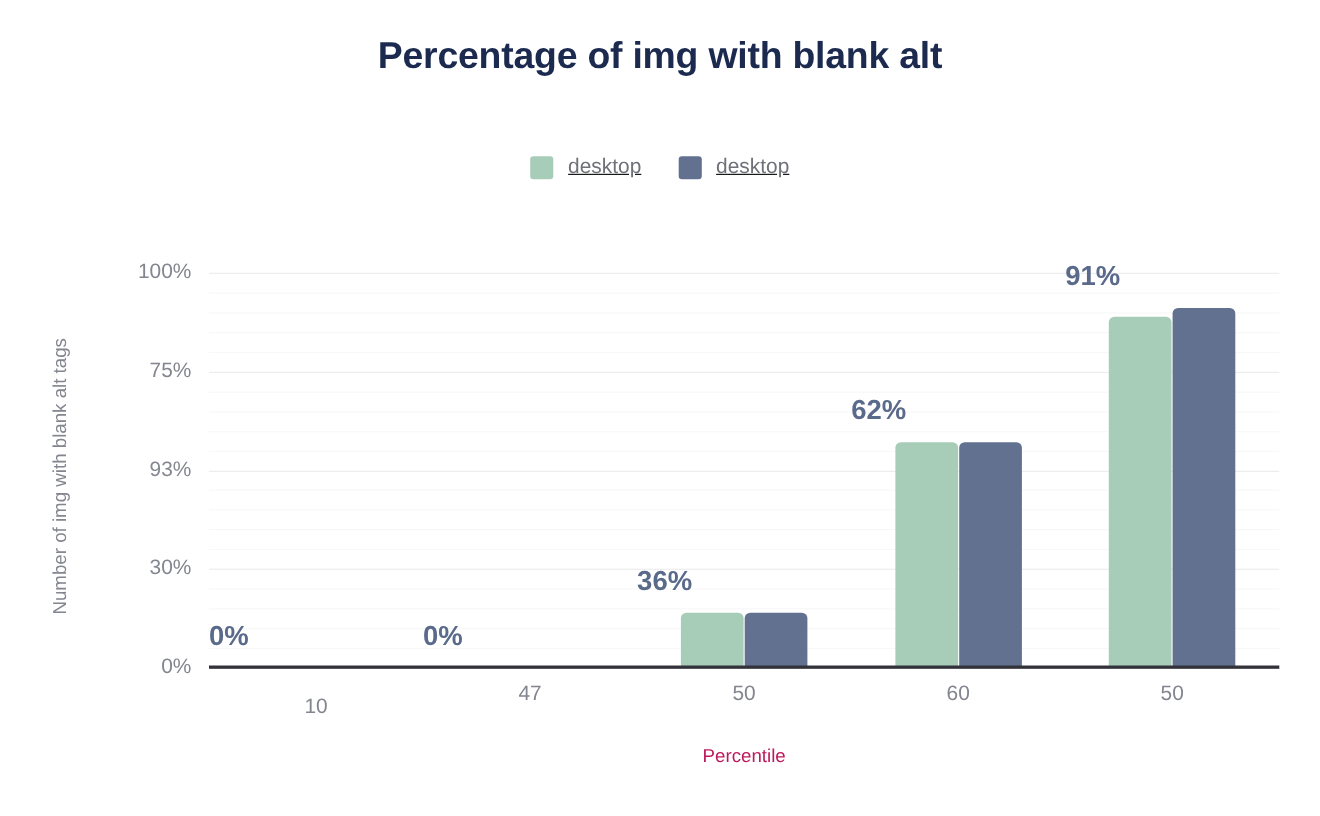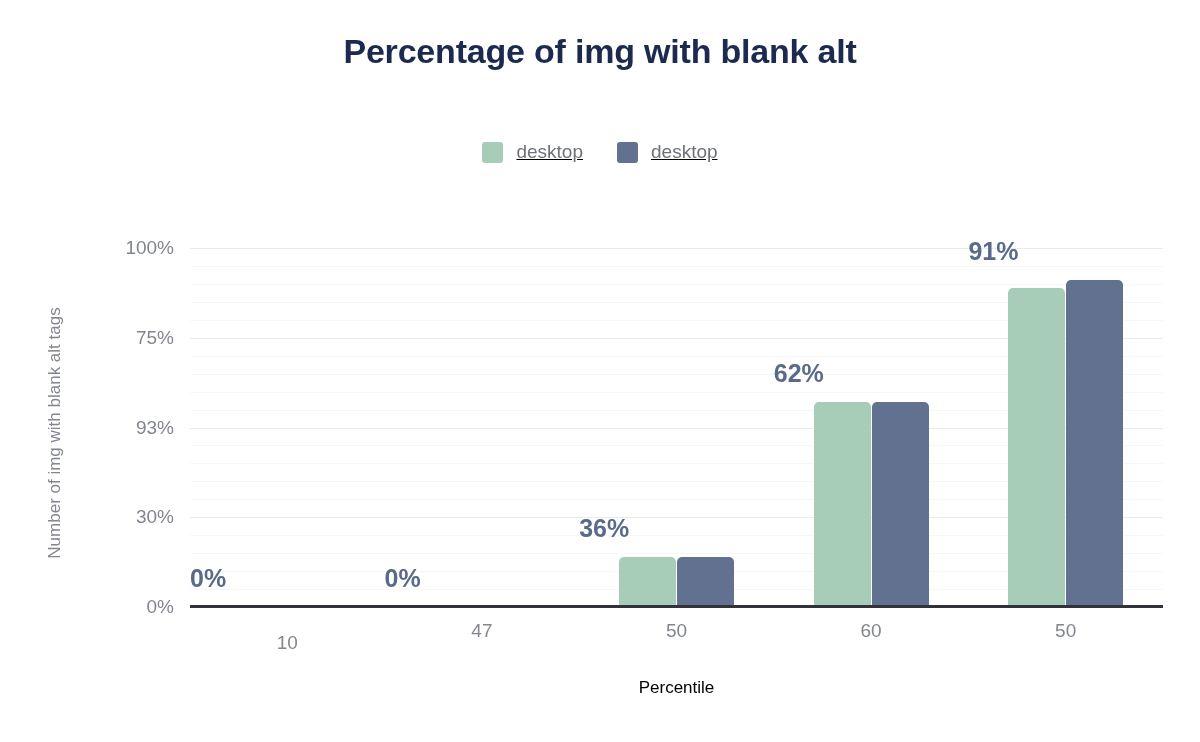--- a/index.html
+++ b/index.html
@@ -85,21 +85,21 @@
     color: #84868f;
     white-space: nowrap;
   }
   #x-axis-title {
     position: absolute;
     left: 190px;
     top: 678px;
     width: 973px;
     text-align: center;
     font-size: 17px;
-    color: #000000;
+    color: #be185d;
   }
 
   
   #plot-area {
     position: absolute;
     left: 190px;
     top: 248px;
     width: 973px;
     height: 359px;
   }

